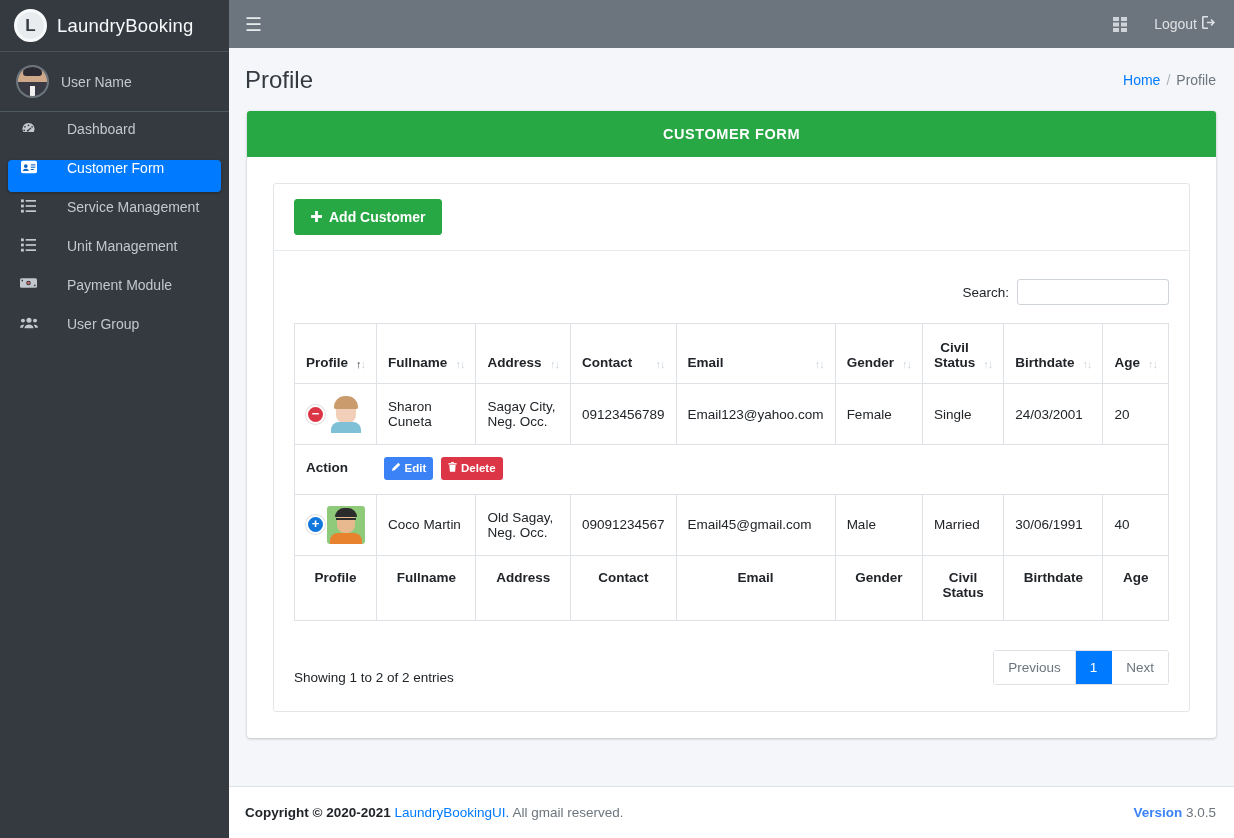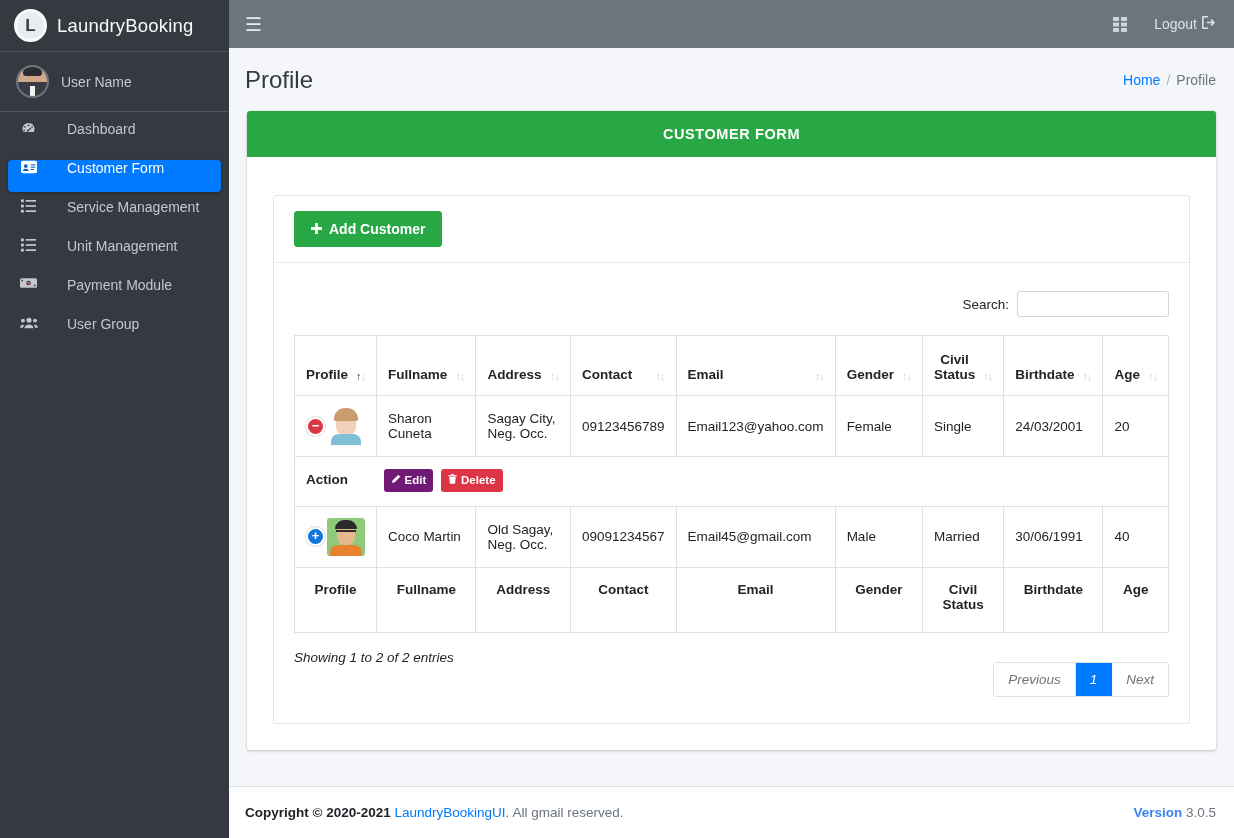--- a/index.html
+++ b/index.html
@@ -85,21 +85,21 @@
   .content { padding: 0 18px 0 18px; flex: 1; }
   .card {
     background: #fff; border-radius: 3px;
     box-shadow: 0 0 1px rgba(0,0,0,.125), 0 1px 3px rgba(0,0,0,.2);
   }
   .card-header-green {
     background: #28a745; color: #fff; text-align: center;
     font-size: 14.5px; font-weight: bold; letter-spacing: .6px;
     padding: 15px 10px; border-radius: 3px 3px 0 0;
   }
-  .card-body { padding: 26px; margin-top: 12px; }
+  .card-body { padding: 26px; }
 
   .inner-card {
     border: 1px solid #e3e6e8; border-radius: 3px; background: #fff;
   }
   .inner-card-head { padding: 15px 20px; border-bottom: 1px solid #e9ecef; }
   .btn-add {
     background: #28a745; border: 1px solid #28a745; color: #fff;
     font-size: 14px; font-weight: bold; padding: 9px 16px;
     border-radius: 3px; cursor: pointer; display: inline-flex;
     align-items: center; gap: 7px; font-family: inherit;
@@ -150,24 +150,24 @@
   .thumb.m1 .hair { position:absolute; left:8px; top:2px; width:22px; height:9px; border-radius:11px 11px 0 0; background:#2b2b2b; }
   .thumb.m1 .glasses { position:absolute; left:9px; top:12px; width:20px; height:5px; border-top:2px solid #2b2b2b; }
 
   .action-label { font-weight: bold; }
   .btn-edit, .btn-del {
     display: inline-flex; align-items: center; gap: 4px;
     color: #fff; font-size: 11.5px; font-weight: bold;
     padding: 4px 7px; border-radius: 3px; border: none;
     cursor: pointer; font-family: inherit; line-height: 1.3;
   }
-  .btn-edit { background: #701a75; margin-right: 4px; }
+  .btn-edit { background: #3b82f6; margin-right: 4px; }
   .btn-del { background: #dc3545; }
 
-  .bottom-row { display: flex; align-items: flex-start; padding: 17px 0 6px 0; font-style: italic; }
+  .bottom-row { display: flex; align-items: flex-end; padding: 17px 0 6px 0; }
   .entries-info { font-size: 13.5px; color: #212529; }
   .pagination { margin-left: auto; display: flex; border: 1px solid #dee2e6; border-radius: 3px; overflow: hidden; margin-top: 12px; }
   .page-btn {
     padding: 9px 14px; font-size: 13.5px; color: #6c757d; background: #fff;
     border-right: 1px solid #dee2e6; cursor: pointer;
   }
   .page-btn:last-child { border-right: none; }
   .page-btn.current { background: #007bff; color: #fff; border-color: #007bff; }
 
   .footer {

